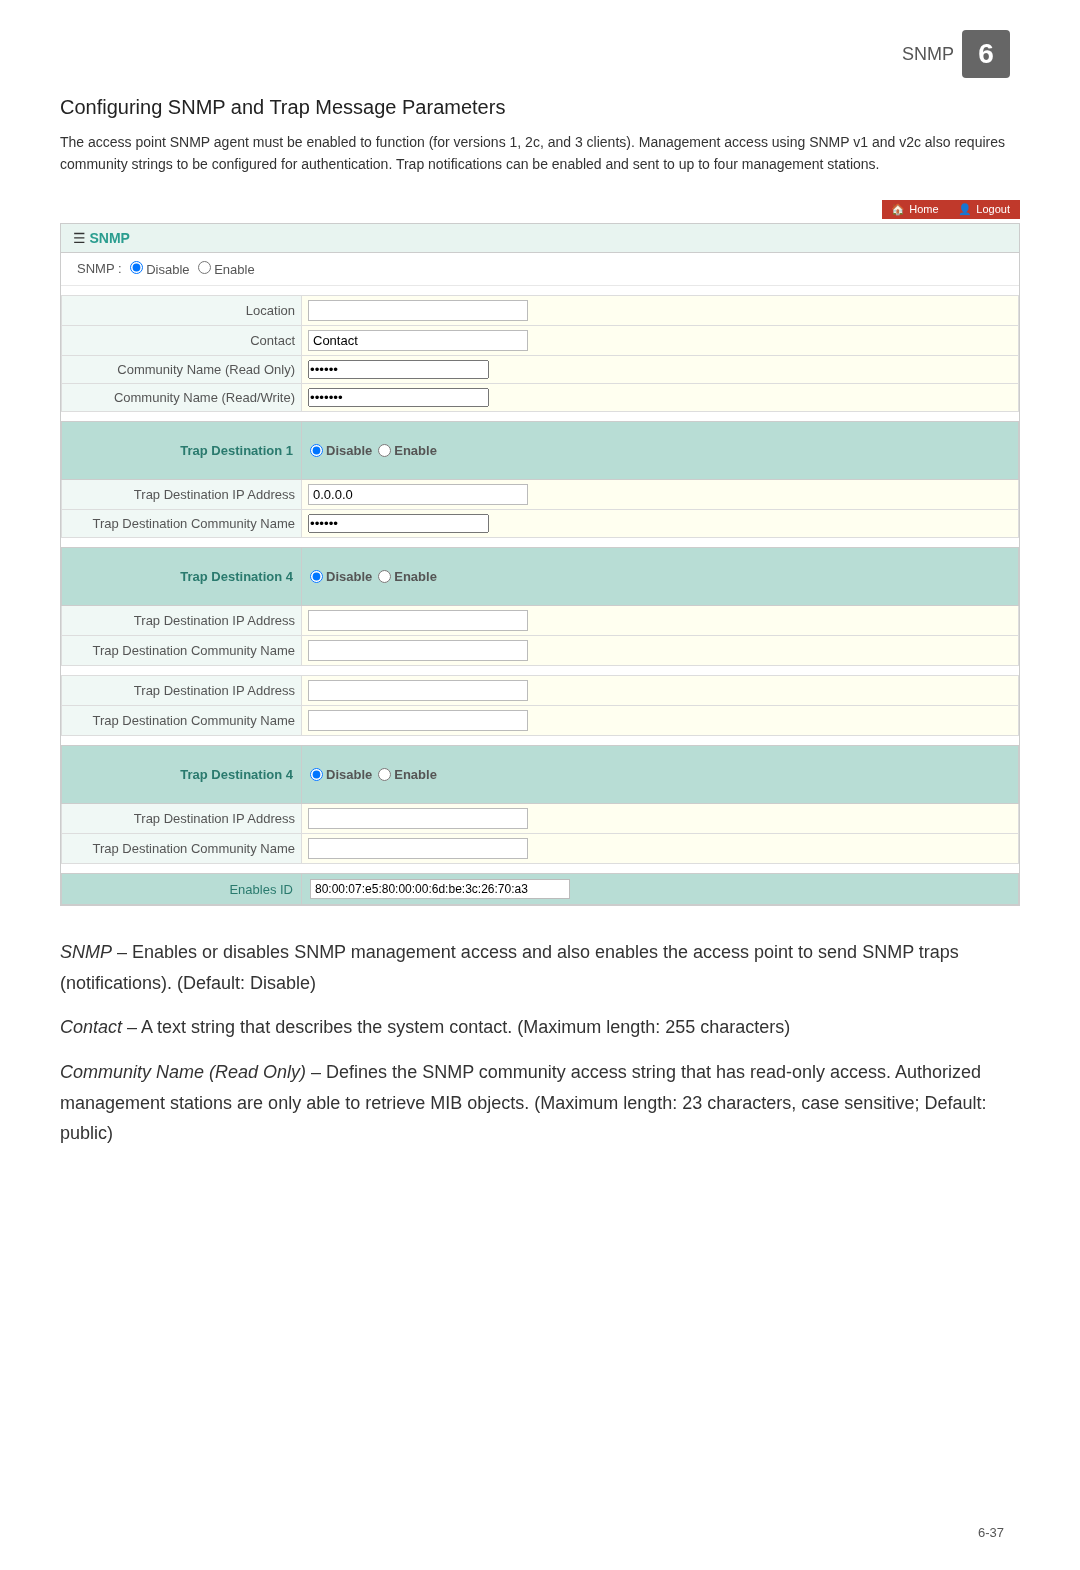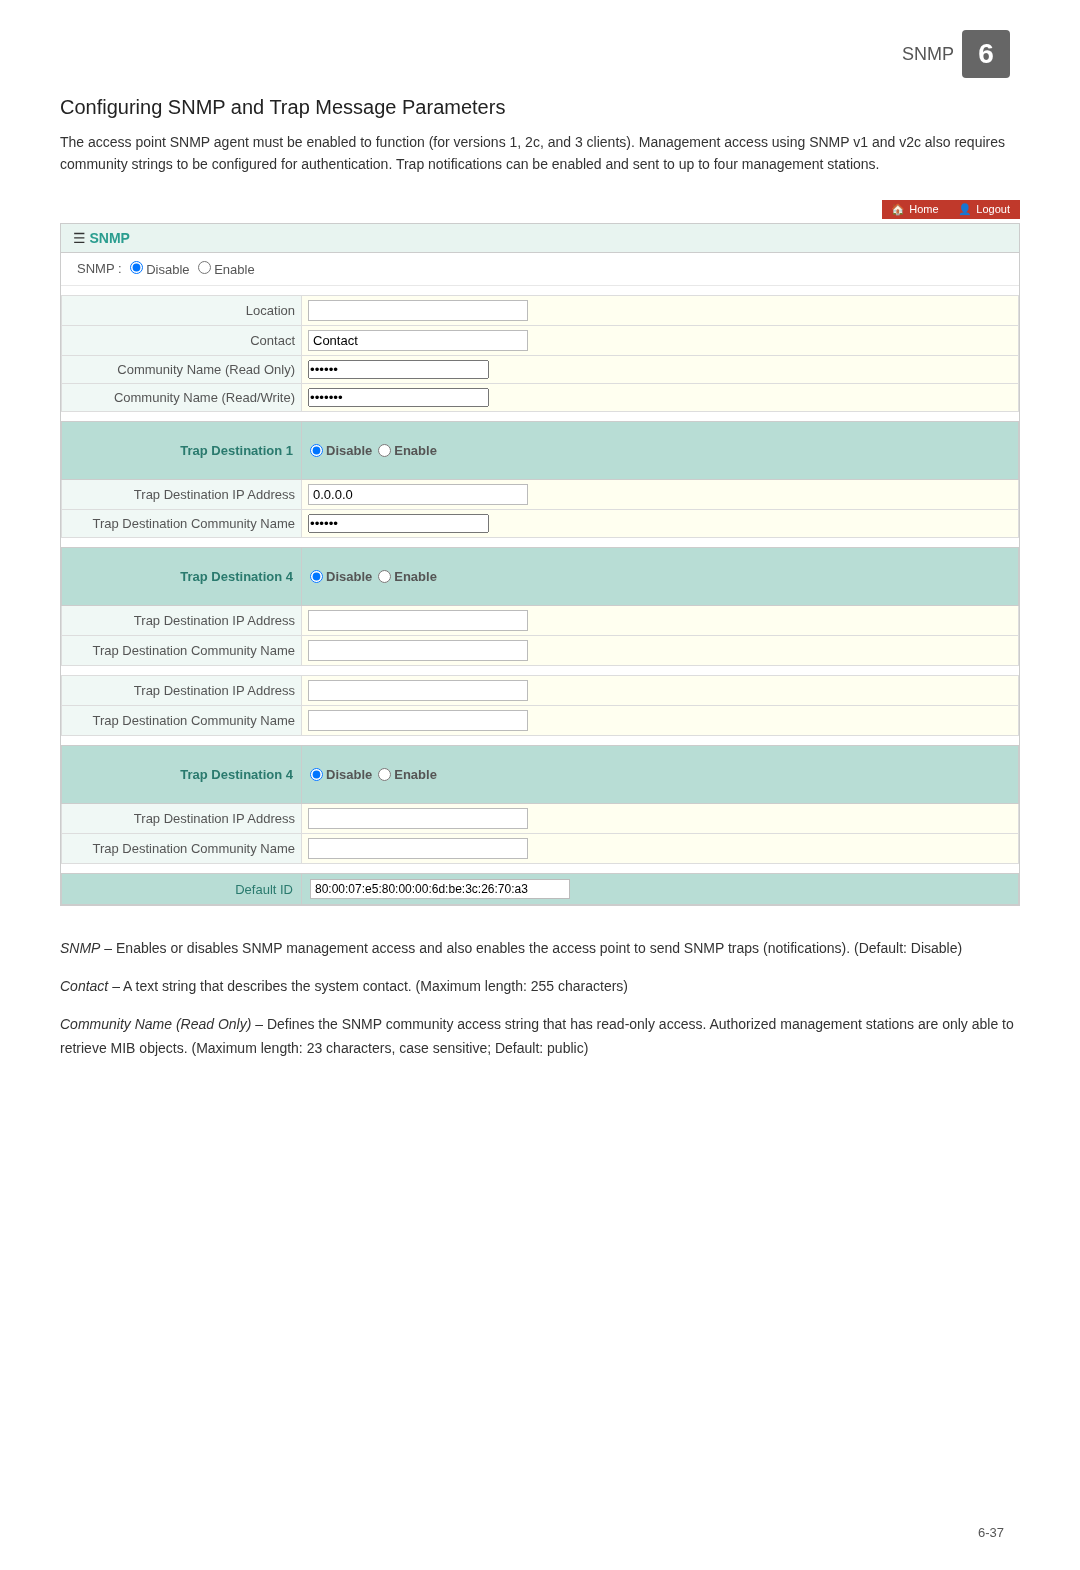--- a/index.html
+++ b/index.html
@@ -188,21 +188,21 @@
     }
 
     .engine-label {
       text-align: right;
       color: #2a7a6e;
       font-weight: normal;
     }
 
     .description-section {
       margin-top: 20px;
-      font-size: 14px;
+      font-size: 18px;
       line-height: 1.7;
       color: #333;
     }
 
     .description-section p {
       margin-bottom: 14px;
     }
 
     .description-section em {
       font-style: italic;
@@ -398,21 +398,21 @@
         <td class="input-cell">
           <input type="text" value="" style="">
         </td>
       </tr>
 
       <tr class="spacer-row">
           <td colspan="2"></td>
         </tr>
 
       <tr class="engine-row">
-        <td class="engine-label">Default ID</td>
+        <td class="engine-label">Enables ID</td>
         <td>
           <input type="text" style="width: 260px; font-size: 12px; border: 1px solid rgb(187, 187, 187); padding: 2px 4px;" value="80:00:07:e5:80:00:00:6d:be:3c:26:70:a3">
         </td>
       </tr>
 
     </tbody>
   </table>
 </div>
 
 <div class="description-section">

